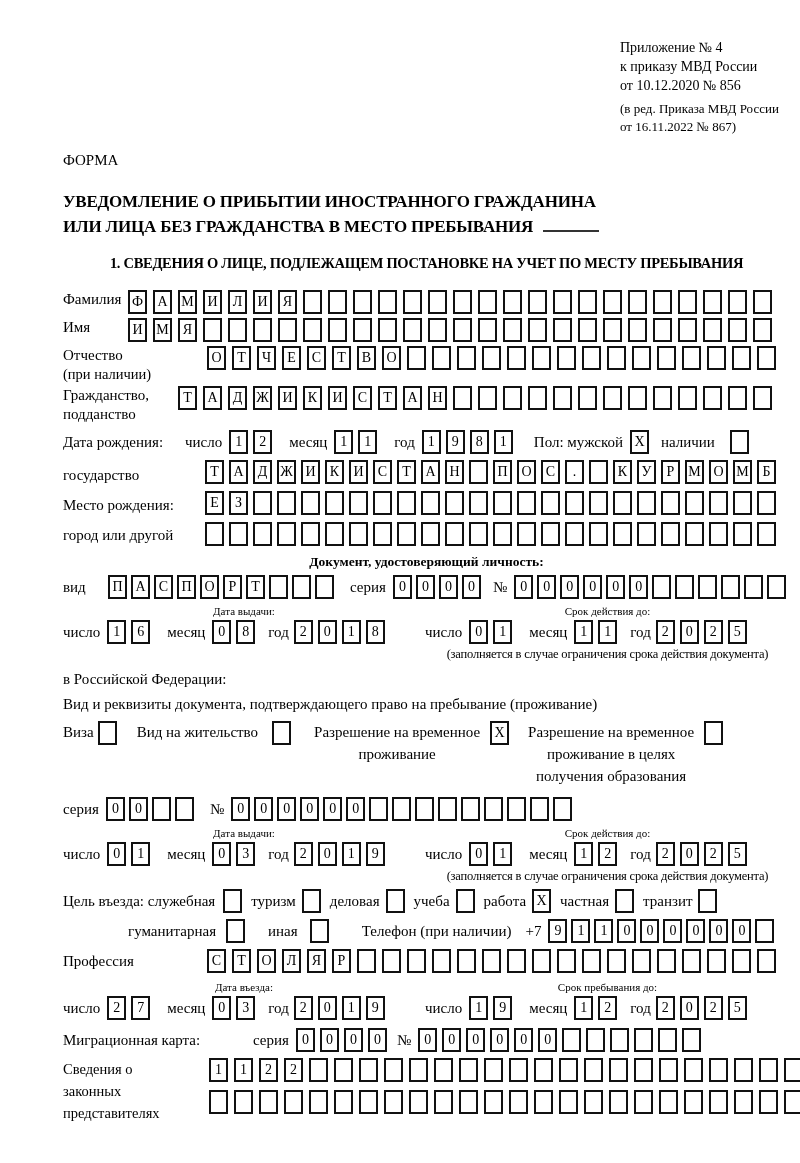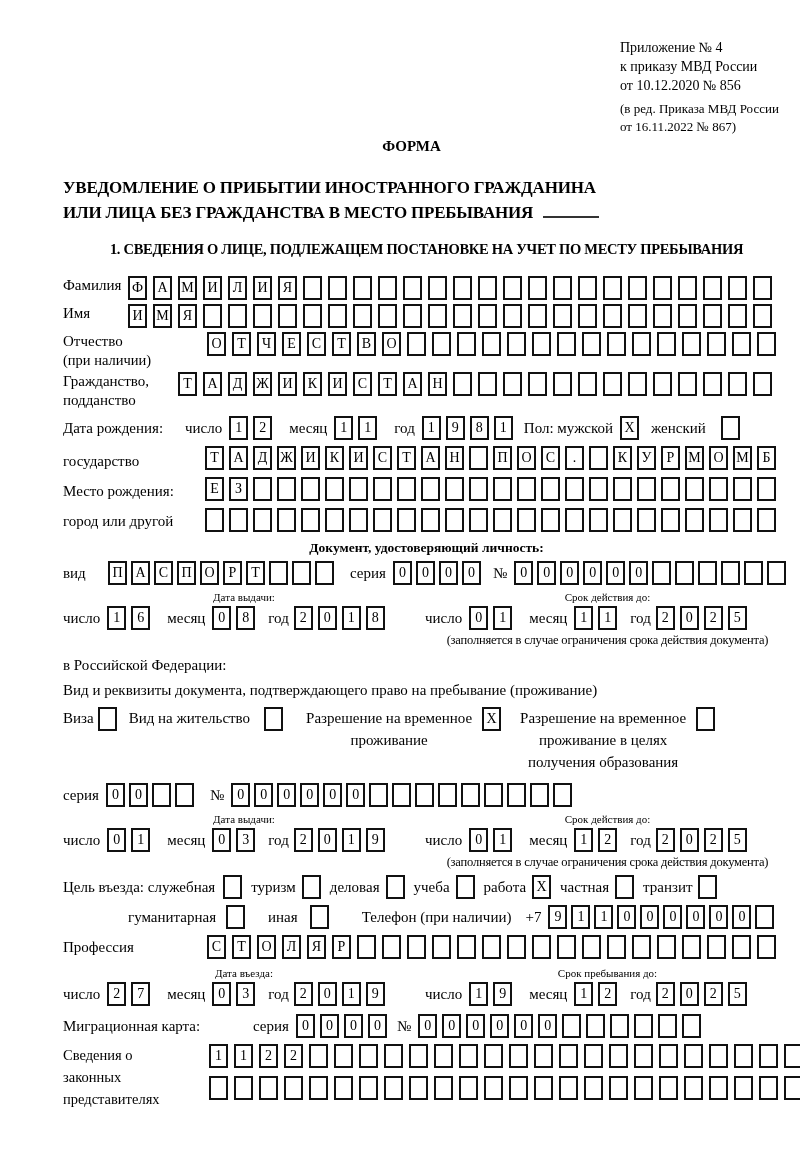--- a/index.html
+++ b/index.html
@@ -4,21 +4,21 @@
 <style>
   html,body{margin:0;padding:0;background:#888;}
   .page{
     width:800px;height:1163px;background:#fff;color:#000;
     font-family:"Liberation Serif","DejaVu Serif",serif;
     box-sizing:border-box;padding:38px 10px 0 63px;
     position:relative;overflow:hidden;margin:0 auto;
   }
   .appendix{margin-left:557px;font-size:14px;line-height:19px;}
   .revision{margin-left:557px;font-size:13px;line-height:18px;margin-top:5px;}
-  .form-label{margin-top:2px;text-align:center;padding-right:30px;font-weight:bold;font-size:15px;}
+  .form-label{margin-top:16px;text-align:left;padding-right:30px;font-weight:normal;font-size:15px;}
   .title{margin-top:20px;text-align:left;font-weight:bold;font-size:17px;line-height:25px;letter-spacing:-0.2px;}
   .title-underline{display:inline-block;width:56px;border-bottom:2px solid #333;height:14px;margin-left:10px;}
   .section-heading{margin-top:16px;font-weight:bold;font-size:14.5px;text-align:center;white-space:nowrap;letter-spacing:-0.3px;}
   .rows{margin-top:18px;}
   .frow{display:flex;align-items:flex-start;margin-bottom:4px;}
   .flabel{font-size:15px;line-height:19px;flex-shrink:0;}
   .flabel .l2{font-size:14.5px;}
   .cells{white-space:nowrap;flex-shrink:0;}
   .cell{display:inline-block;box-sizing:border-box;width:19px;height:24px;border:2px solid #111;
         margin-right:6px;text-align:center;font-size:14px;line-height:20px;vertical-align:top;}
@@ -104,23 +104,23 @@
     </div>
 
     <div class="frow mt6">
       <div class="flabel" style="width:110px;line-height:24px">Дата рождения:</div>
       <span class="dlab">число</span>
       <span class="cells g5"><span class="cell">1</span><span class="cell">2</span></span>
       <span class="dlab">месяц</span>
       <span class="cells g5"><span class="cell">1</span><span class="cell">1</span></span>
       <span class="dlab">год</span>
       <span class="cells g5"><span class="cell">1</span><span class="cell">9</span><span class="cell">8</span><span class="cell">1</span></span>
-      <span class="dlab" style="margin-left:6px">Пол: мужской</span>
+      <span class="dlab" style="margin-left:16px">Пол: мужской</span>
       <span class="cells cb"><span class="cell">X</span></span>
-      <span class="dlab">женский</span>
+      <span class="dlab">наличии</span>
       <span class="cells cb" style="margin-left:8px"><span class="cell"></span></span>
     </div>
 
     <div class="frow mt6" style="margin-bottom:2px">
       <div class="flabel" style="width:142px;line-height:30px">
         <div>государство</div>
         <div>Место рождения:</div>
         <div>город или другой</div>
       </div>
       <div>
@@ -167,21 +167,21 @@
     </div>
 
     <div class="intro">в Российской Федерации:</div>
     <div class="intro">Вид и реквизиты документа, подтверждающего право на пребывание (проживание)</div>
 
     <div class="opts">
       <span class="opt">
         <span class="opt-label">Виза</span>
         <span class="cells cb" style="margin-left:4px"><span class="cell"></span></span>
       </span>
-      <span class="opt" style="margin-left:12px">
+      <span class="opt" style="margin-left:20px">
         <span class="opt-label">Вид на жительство</span>
         <span class="cells cb" style="margin-left:14px"><span class="cell"></span></span>
       </span>
       <span class="opt" style="margin-left:20px">
         <span class="opt-label multi">Разрешение на временное проживание</span>
         <span class="cells cb"><span class="cell">X</span></span>
       </span>
       <span class="opt" style="margin-left:16px">
         <span class="opt-label multi">Разрешение на временное проживание в целях получения образования</span>
         <span class="cells cb"><span class="cell"></span></span>

